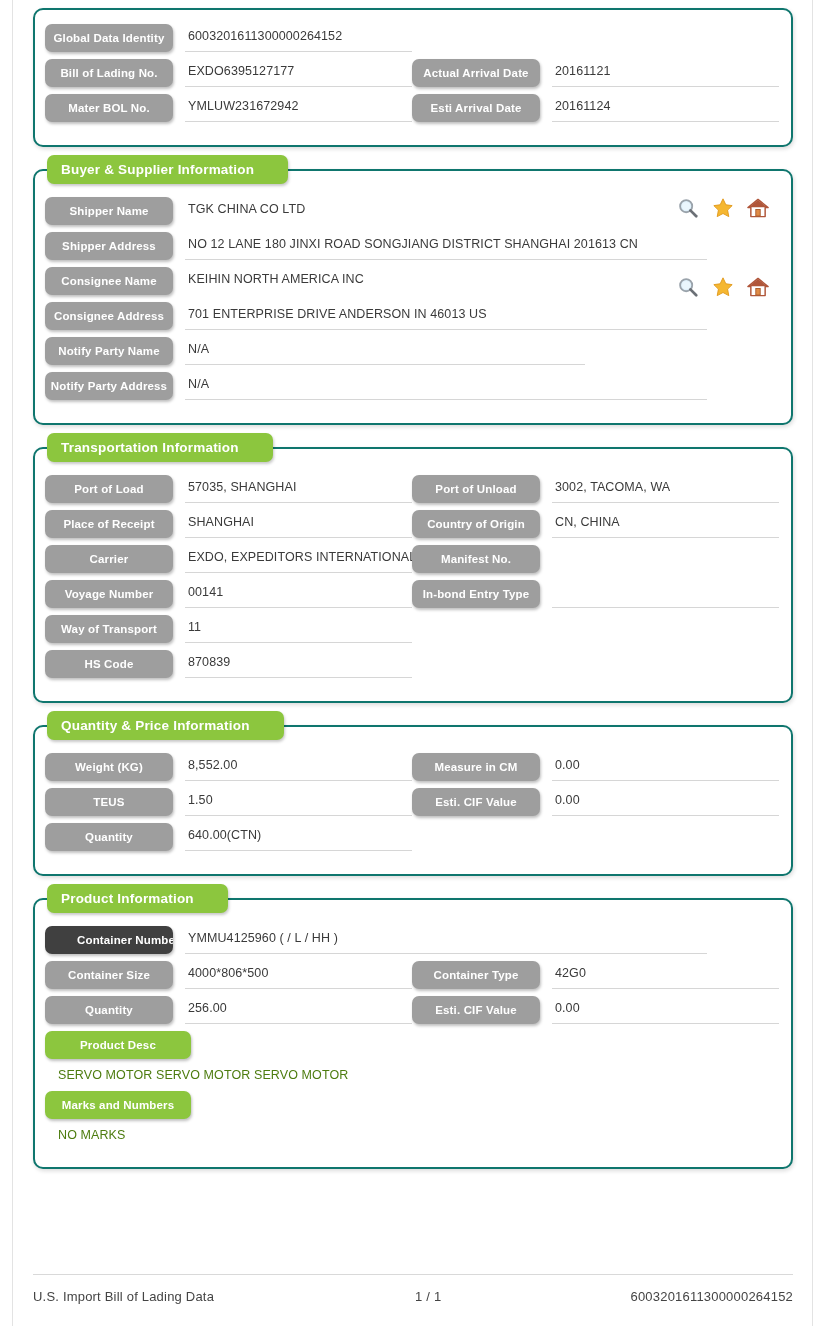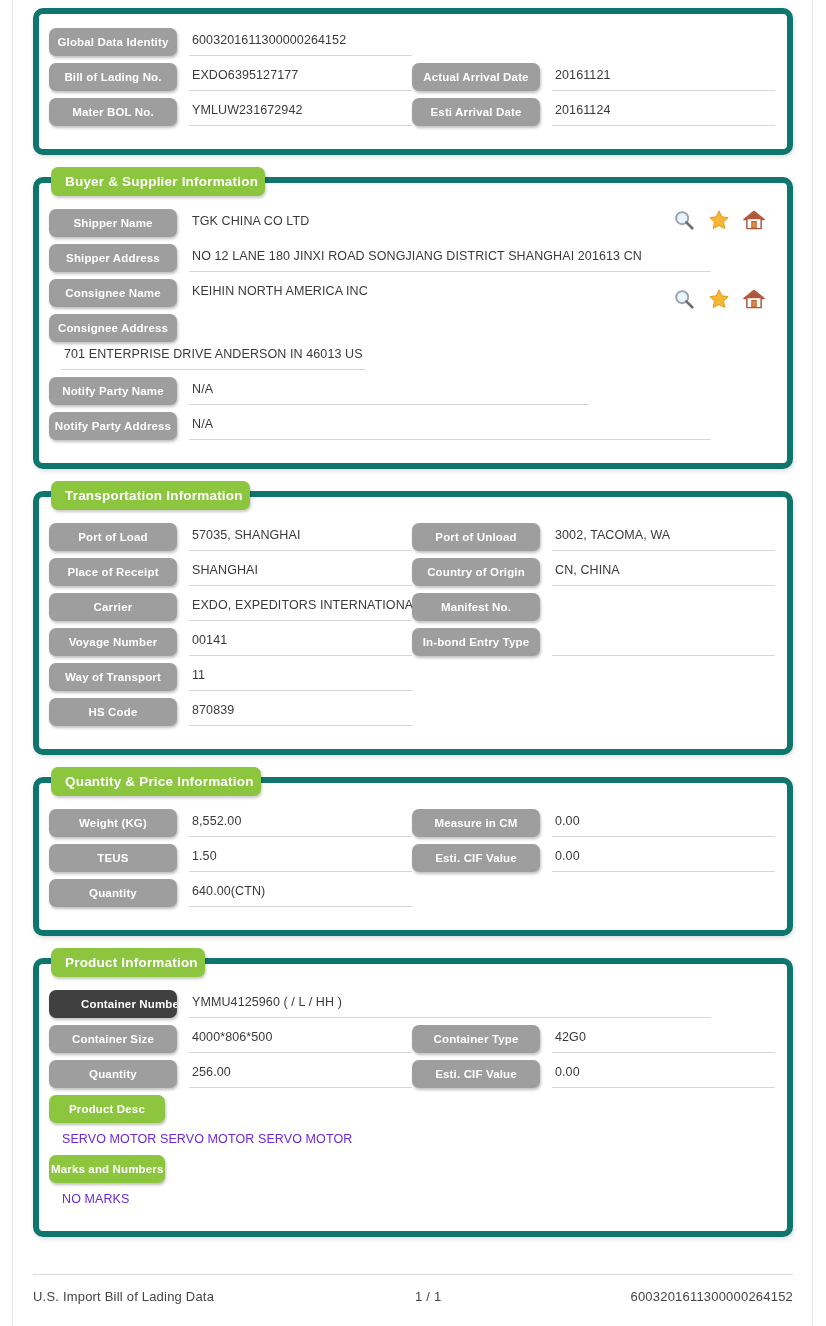--- a/index.html
+++ b/index.html
@@ -32,38 +32,38 @@
     position: relative;
     padding: 0 33px;
     box-sizing: border-box;
     width: 826px;
   }
 
   
   .panel {
     position: relative;
     background: #ffffff;
-    border: 6px solid #0f766e;
+    border: 2px solid #0f766e;
     border-radius: 10px;
     box-shadow: 1px 2px 4px rgba(0,0,0,0.14);
     box-sizing: border-box;
     margin-bottom: 22px;
   }
   .panel.first { margin-top: 8px; }
 
   .panel-title {
     position: absolute;
     top: -16px;
     left: 12px;
     background: #8cc63e;
     color: #ffffff;
     font-size: 13.5px;
     font-weight: bold;
     letter-spacing: .2px;
-    padding: 7px 7px 7px 14px;
+    padding: 7px 34px 7px 14px;
     border-radius: 7px;
     box-shadow: 1px 2px 3px rgba(0,0,0,0.22);
     white-space: nowrap;
     z-index: 3;
   }
 
   .panel-body {
     padding: 14px 12px 16px 10px;
     position: relative;
   }
@@ -98,21 +98,21 @@
     letter-spacing: .15px;
     padding: 7px 2px;
     border-radius: 7px;
     box-shadow: 1px 2px 3px rgba(0,0,0,0.25);
     box-sizing: border-box;
     white-space: nowrap;
     overflow: hidden;
     line-height: 14px;
   }
   .pill.orange { background: #404040; padding-left: 32px; }
-  .pill.green  { background: #8cc63e; width: 116px; }
+  .pill.green  { background: #8cc63e; width: 146px; }
 
   .fval {
     flex: 1 1 auto;
     min-width: 0;
     margin-left: 12px;
     font-size: 12.5px;
     color: #3a3a3a;
     padding: 3px 2px 6px 3px;
     border-bottom: 1px solid #d6d6d6;
     line-height: 16px;
@@ -138,21 +138,21 @@
   .icon-btn {
     width: 22px;
     height: 22px;
     display: block;
     cursor: pointer;
   }
 
   
   .freetext {
     font-size: 12.5px;
-    color: #6d28d9;
+    color: #4d7c0f;
     padding: 8px 0 8px 13px;
     line-height: 16px;
     letter-spacing: .1px;
   }
   .block-label { margin-bottom: 0; }
 
   
   .footer {
     position: absolute;
     left: 33px;
@@ -272,21 +272,21 @@
       <div class="frow span" style="width:670px;">
         <div class="pill">Shipper Address</div>
         <div class="fval">NO 12 LANE 180 JINXI ROAD SONGJIANG DISTRICT SHANGHAI 201613 CN</div>
       </div>
 
       <div class="frow" style="width:530px;">
         <div class="pill">Consignee Name</div>
         <div class="fval nolines">KEIHIN NORTH AMERICA INC</div>
       </div>
 
-      <div class="frow span" style="width:670px;flex-direction:column;">
+      <div class="frow span" style="width:670px;">
         <div class="pill">Consignee Address</div>
         <div class="fval">701 ENTERPRISE DRIVE ANDERSON IN 46013 US</div>
       </div>
 
       <div class="frow" style="width:540px;">
         <div class="pill">Notify Party Name</div>
         <div class="fval">N/A</div>
       </div>
 
       <div class="frow span" style="width:670px;">

